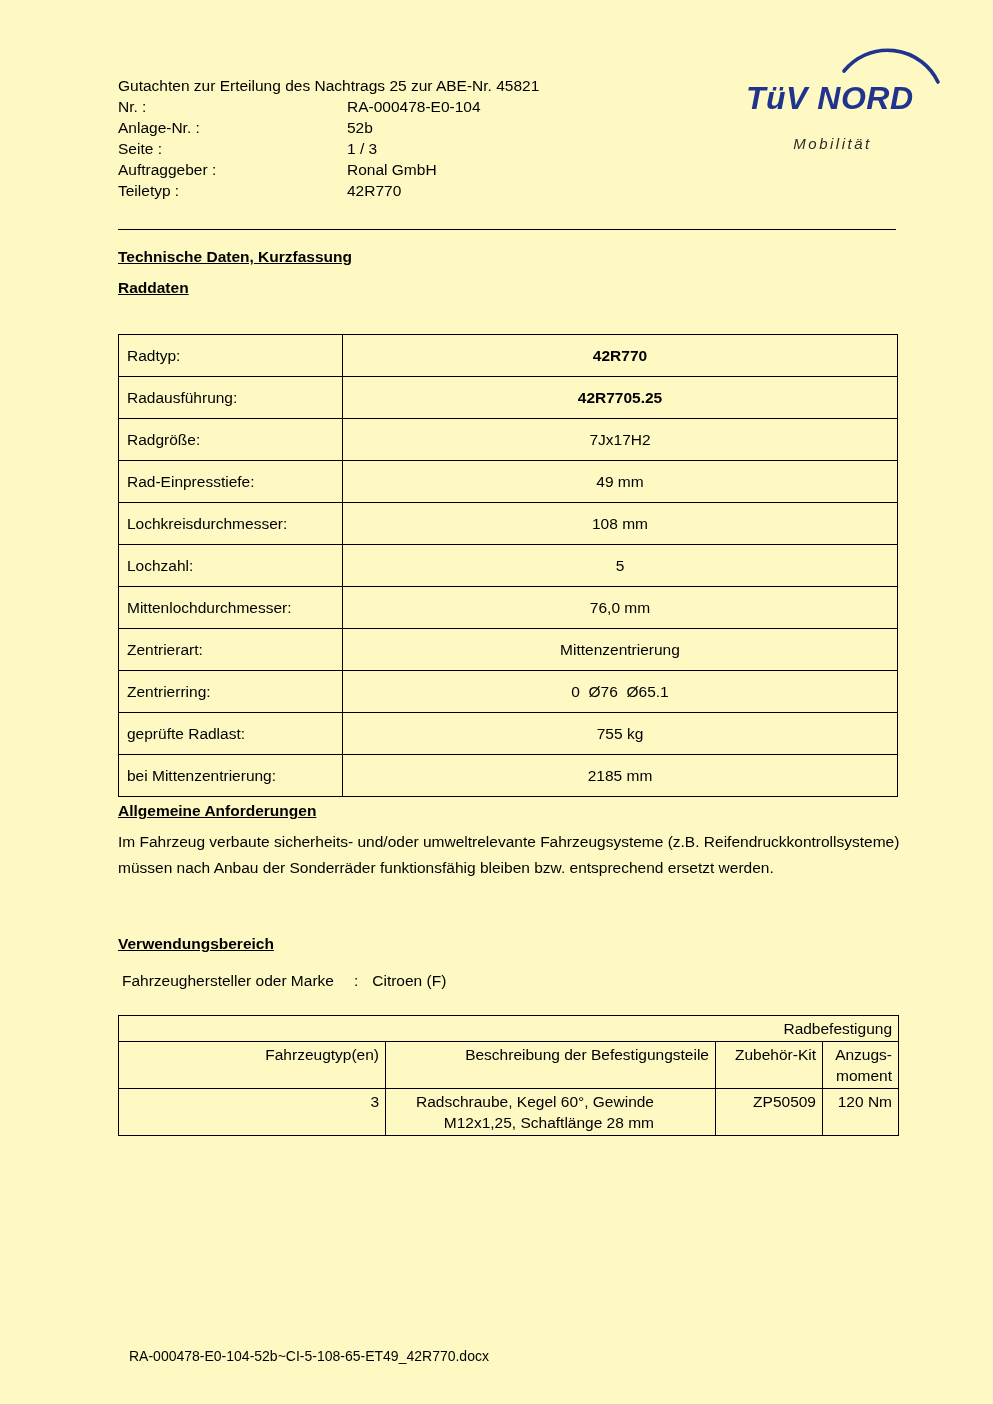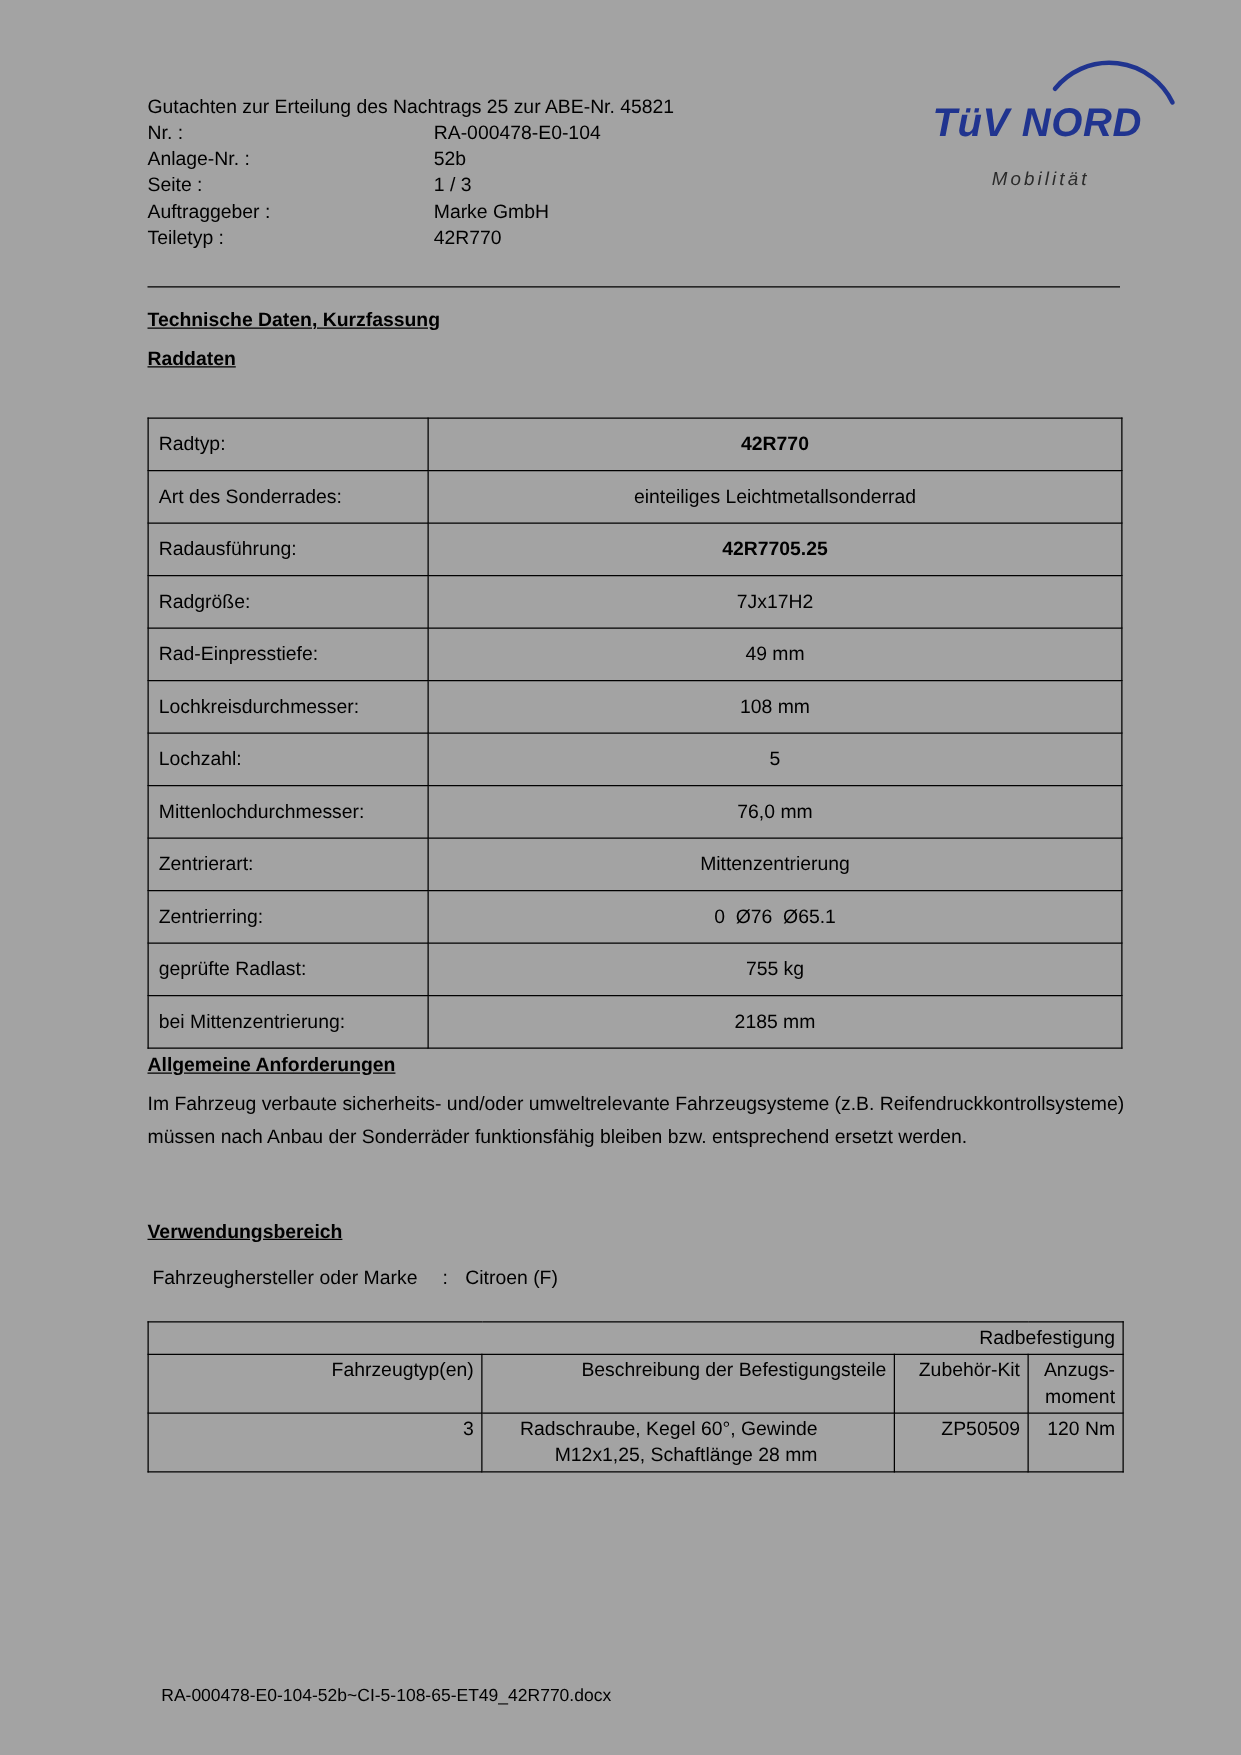--- a/index.html
+++ b/index.html
@@ -3,21 +3,21 @@
 <meta charset="utf-8">
 <style>
   * { box-sizing: border-box; }
   html, body { margin: 0; padding: 0; background: #ffffff; }
 
   .page {
     position: relative;
     width: 993px;
     height: 1404px;
     margin: 0 auto;
-    background: #a3a3a3;
+    background: #fef9c3;
     font-family: "Liberation Sans", "DejaVu Sans", sans-serif;
     color: #000000;
     padding: 75px 95px 0 118px;
     overflow: hidden;
   }
 
   
   .doc-title { font-size: 15.5px; line-height: 21px; }
   .header-fields {
     display: grid;
@@ -102,21 +102,21 @@
   <div class="doc-title">Gutachten zur Erteilung des Nachtrags 25 zur ABE-Nr. 45821</div>
 
   <div class="header-fields">
     <div>Nr. :</div>
     <div>RA-000478-E0-104</div>
     <div>Anlage-Nr. :</div>
     <div>52b</div>
     <div>Seite :</div>
     <div>1 / 3</div>
     <div>Auftraggeber :</div>
-    <div>Marke GmbH</div>
+    <div>Ronal GmbH</div>
     <div>Teiletyp :</div>
     <div>42R770</div>
   </div>
 
   <div class="logo">
     <svg class="logo-arc" width="100" height="54" viewBox="0 0 100 54" aria-hidden="true">
       <path d="M 3 39 A 56 56 0 0 1 97 50" fill="none" stroke="#20348f" stroke-width="3.6" stroke-linecap="round"></path>
     </svg>
     <div class="logo-brand">TüV NORD</div>
     <div class="logo-subtitle">Mobilität</div>
@@ -125,24 +125,20 @@
   <hr class="divider">
 
   <h2 class="section-title mt-tech">Technische Daten, Kurzfassung</h2>
   <h2 class="section-title mt-raddaten">Raddaten</h2>
 
   <table class="raddaten">
     <tbody>
       <tr>
         <td class="rl">Radtyp:</td>
         <td class="rv bold">42R770</td>
-      </tr>
-      <tr>
-        <td class="rl">Art des Sonderrades:</td>
-        <td class="rv">einteiliges Leichtmetallsonderrad</td>
       </tr>
       <tr>
         <td class="rl">Radausführung:</td>
         <td class="rv bold">42R7705.25</td>
       </tr>
       <tr>
         <td class="rl">Radgröße:</td>
         <td class="rv">7Jx17H2</td>
       </tr>
       <tr>

